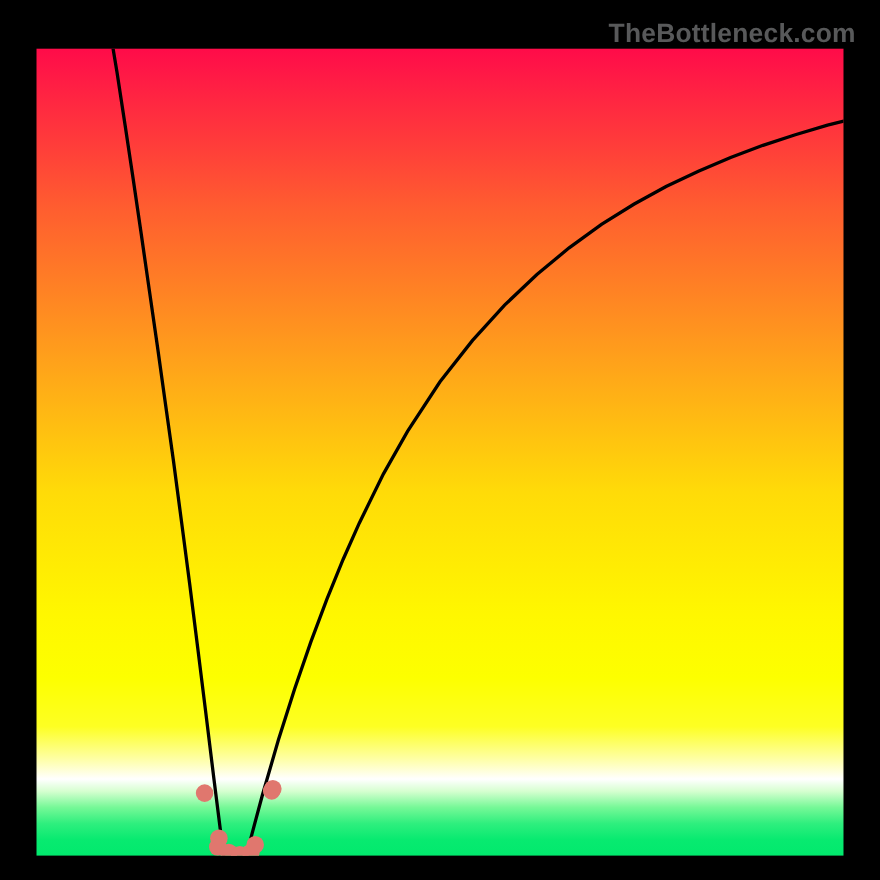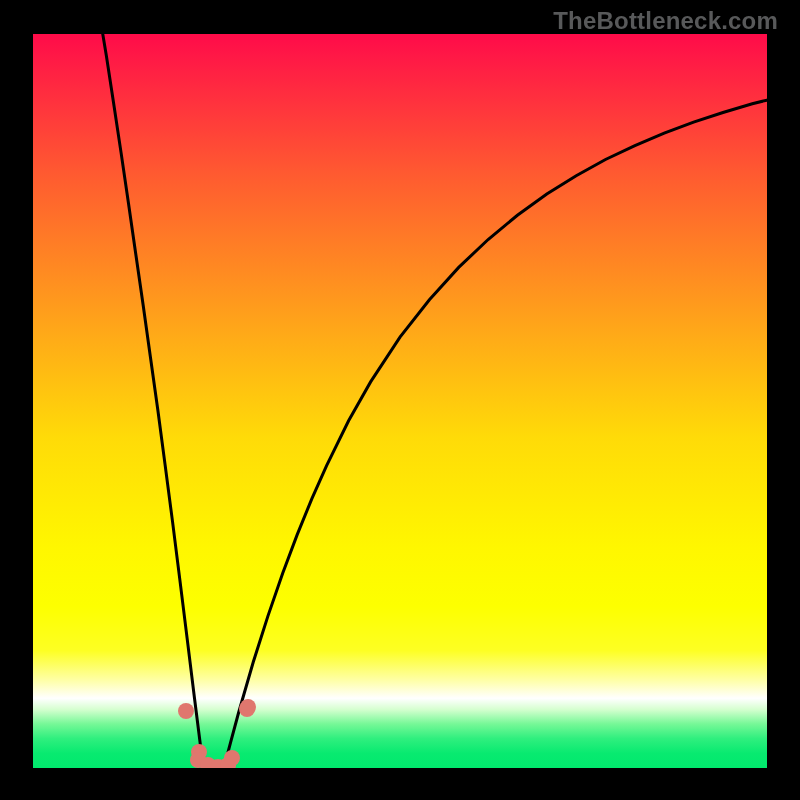--- a/index.html
+++ b/index.html
@@ -7,21 +7,21 @@
     padding: 0;
     width: 800px;
     height: 800px;
     overflow: hidden;
     background: #000;
     font-family: Arial, Helvetica, sans-serif;
   }
   .frame {
     position: absolute;
     left: 0;
-    top: 1px;
+    top: 11px;
     width: 800px;
     height: 564px;
     background: #000;
   }
   .plot {
     position: absolute;
     left: 33px;
     top: 33px;
     width: 734px;
     height: 734px;

